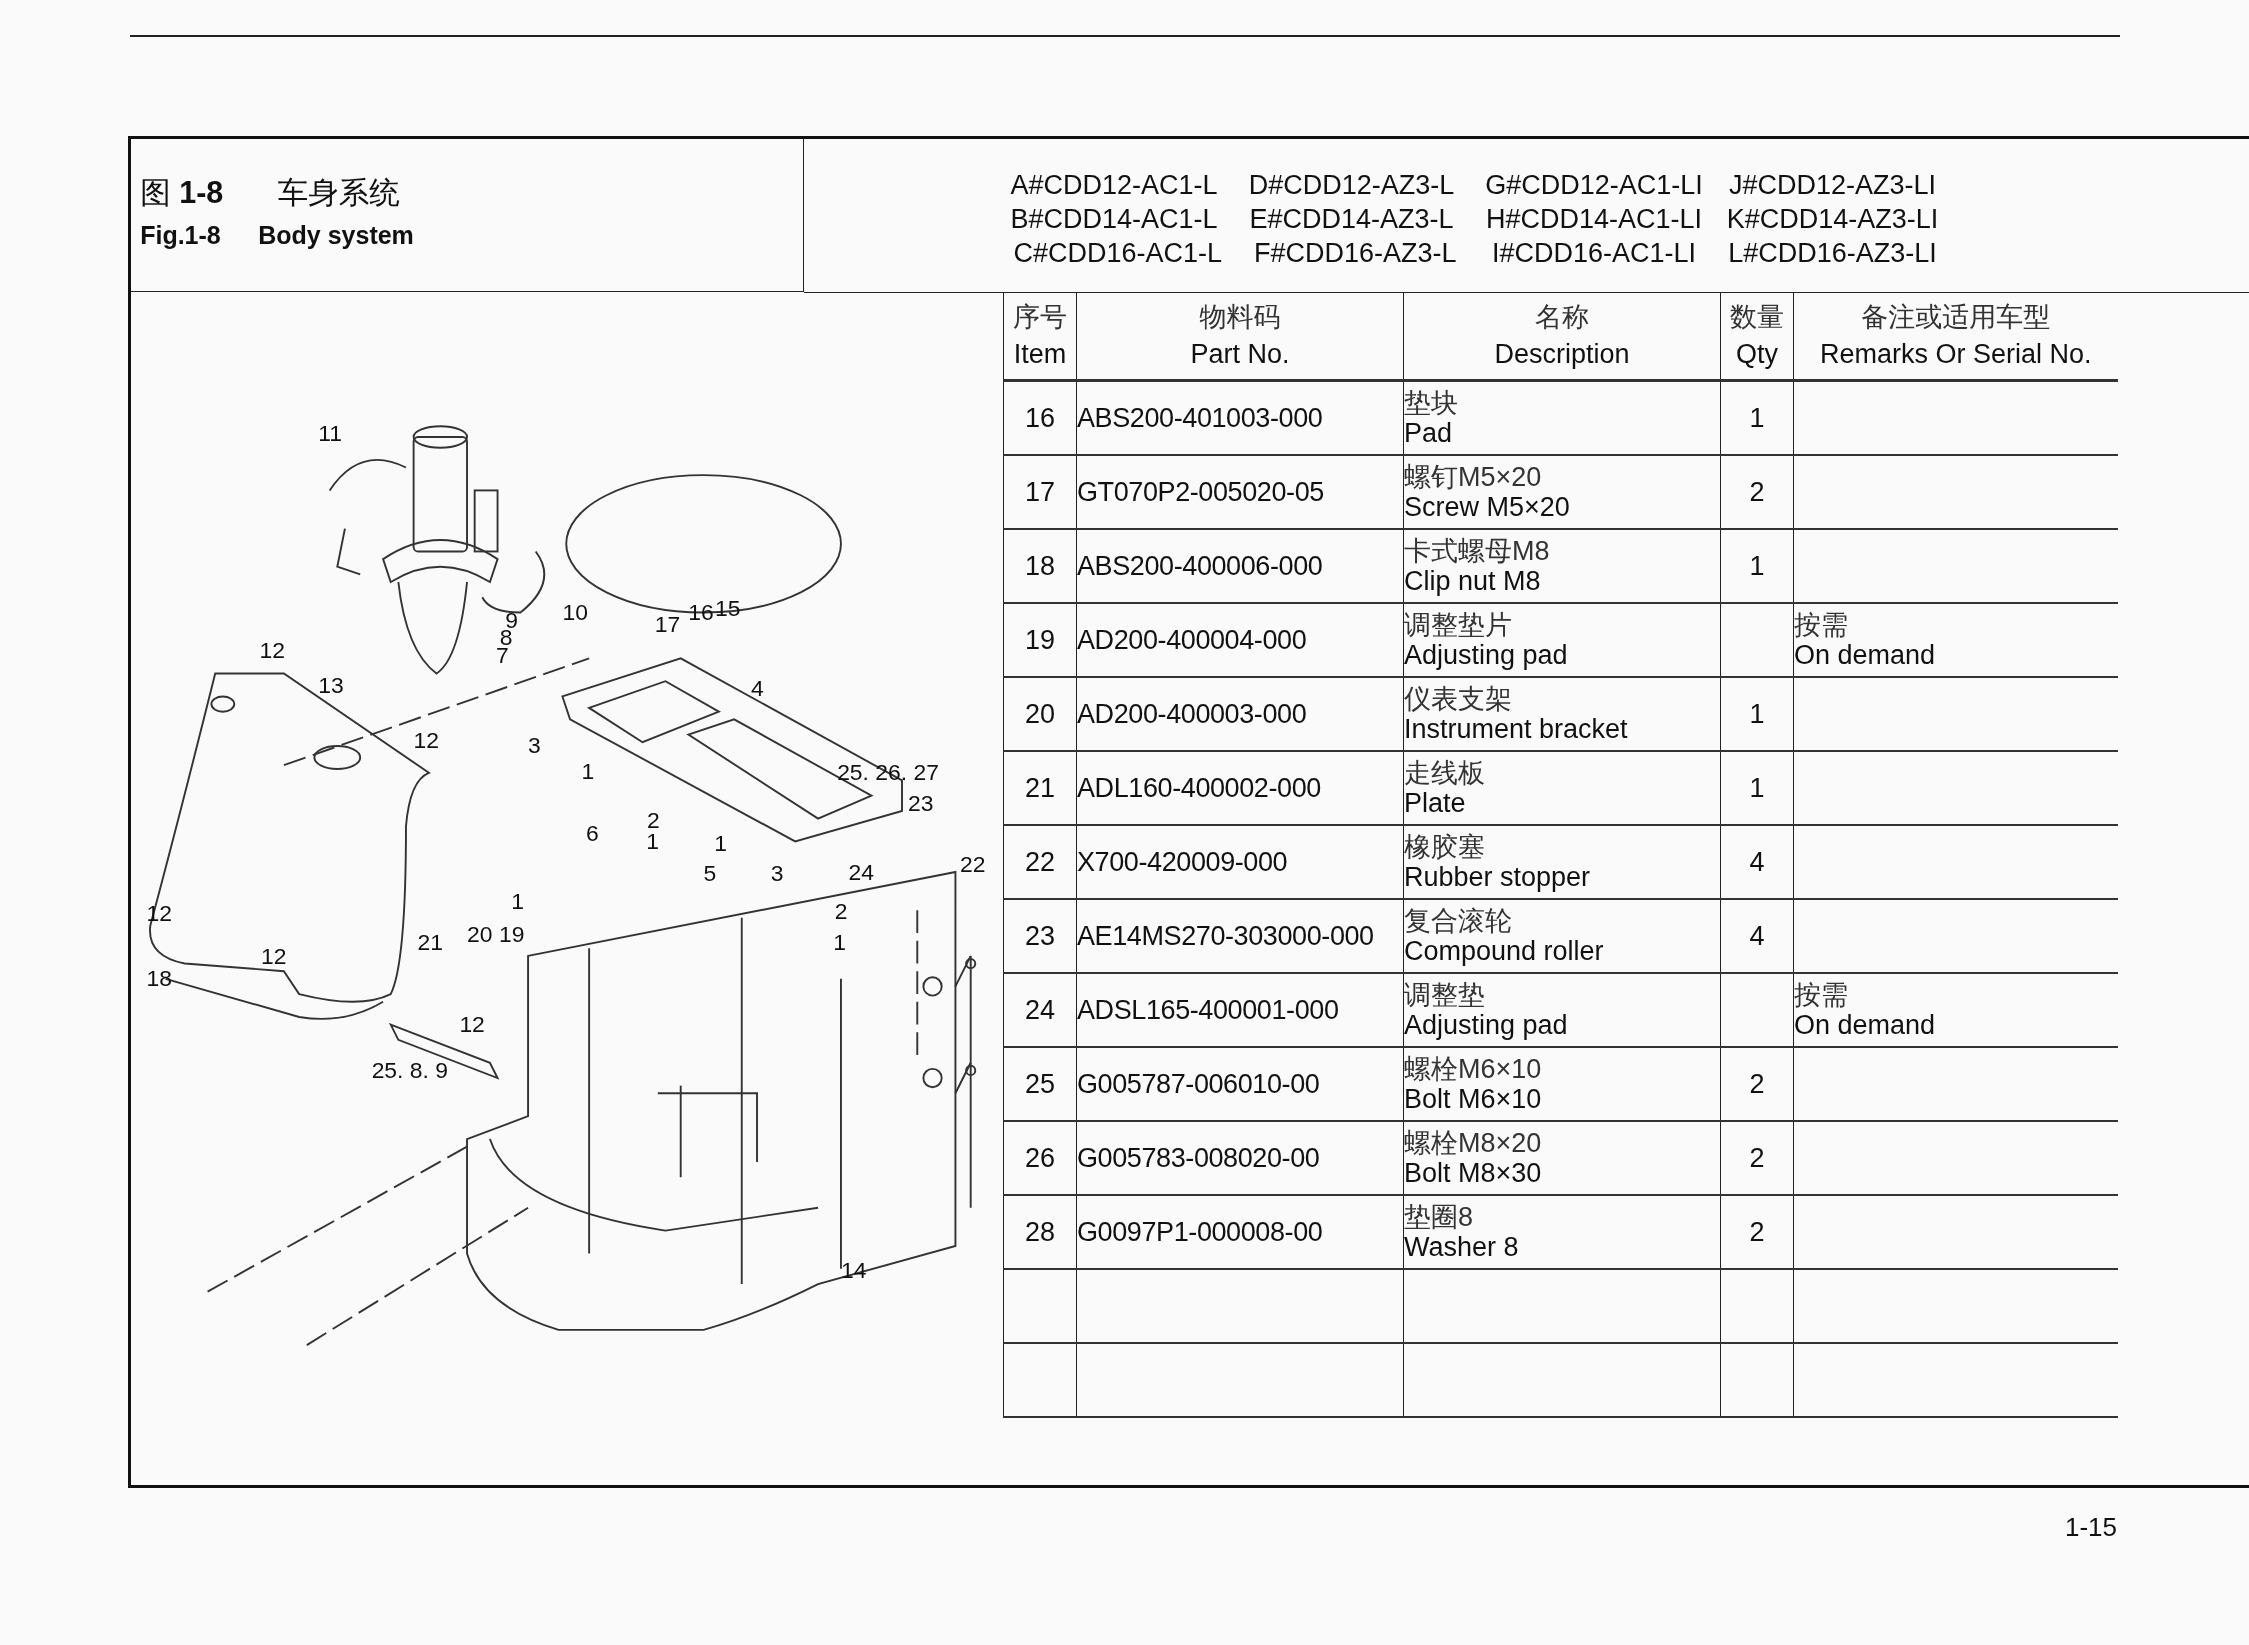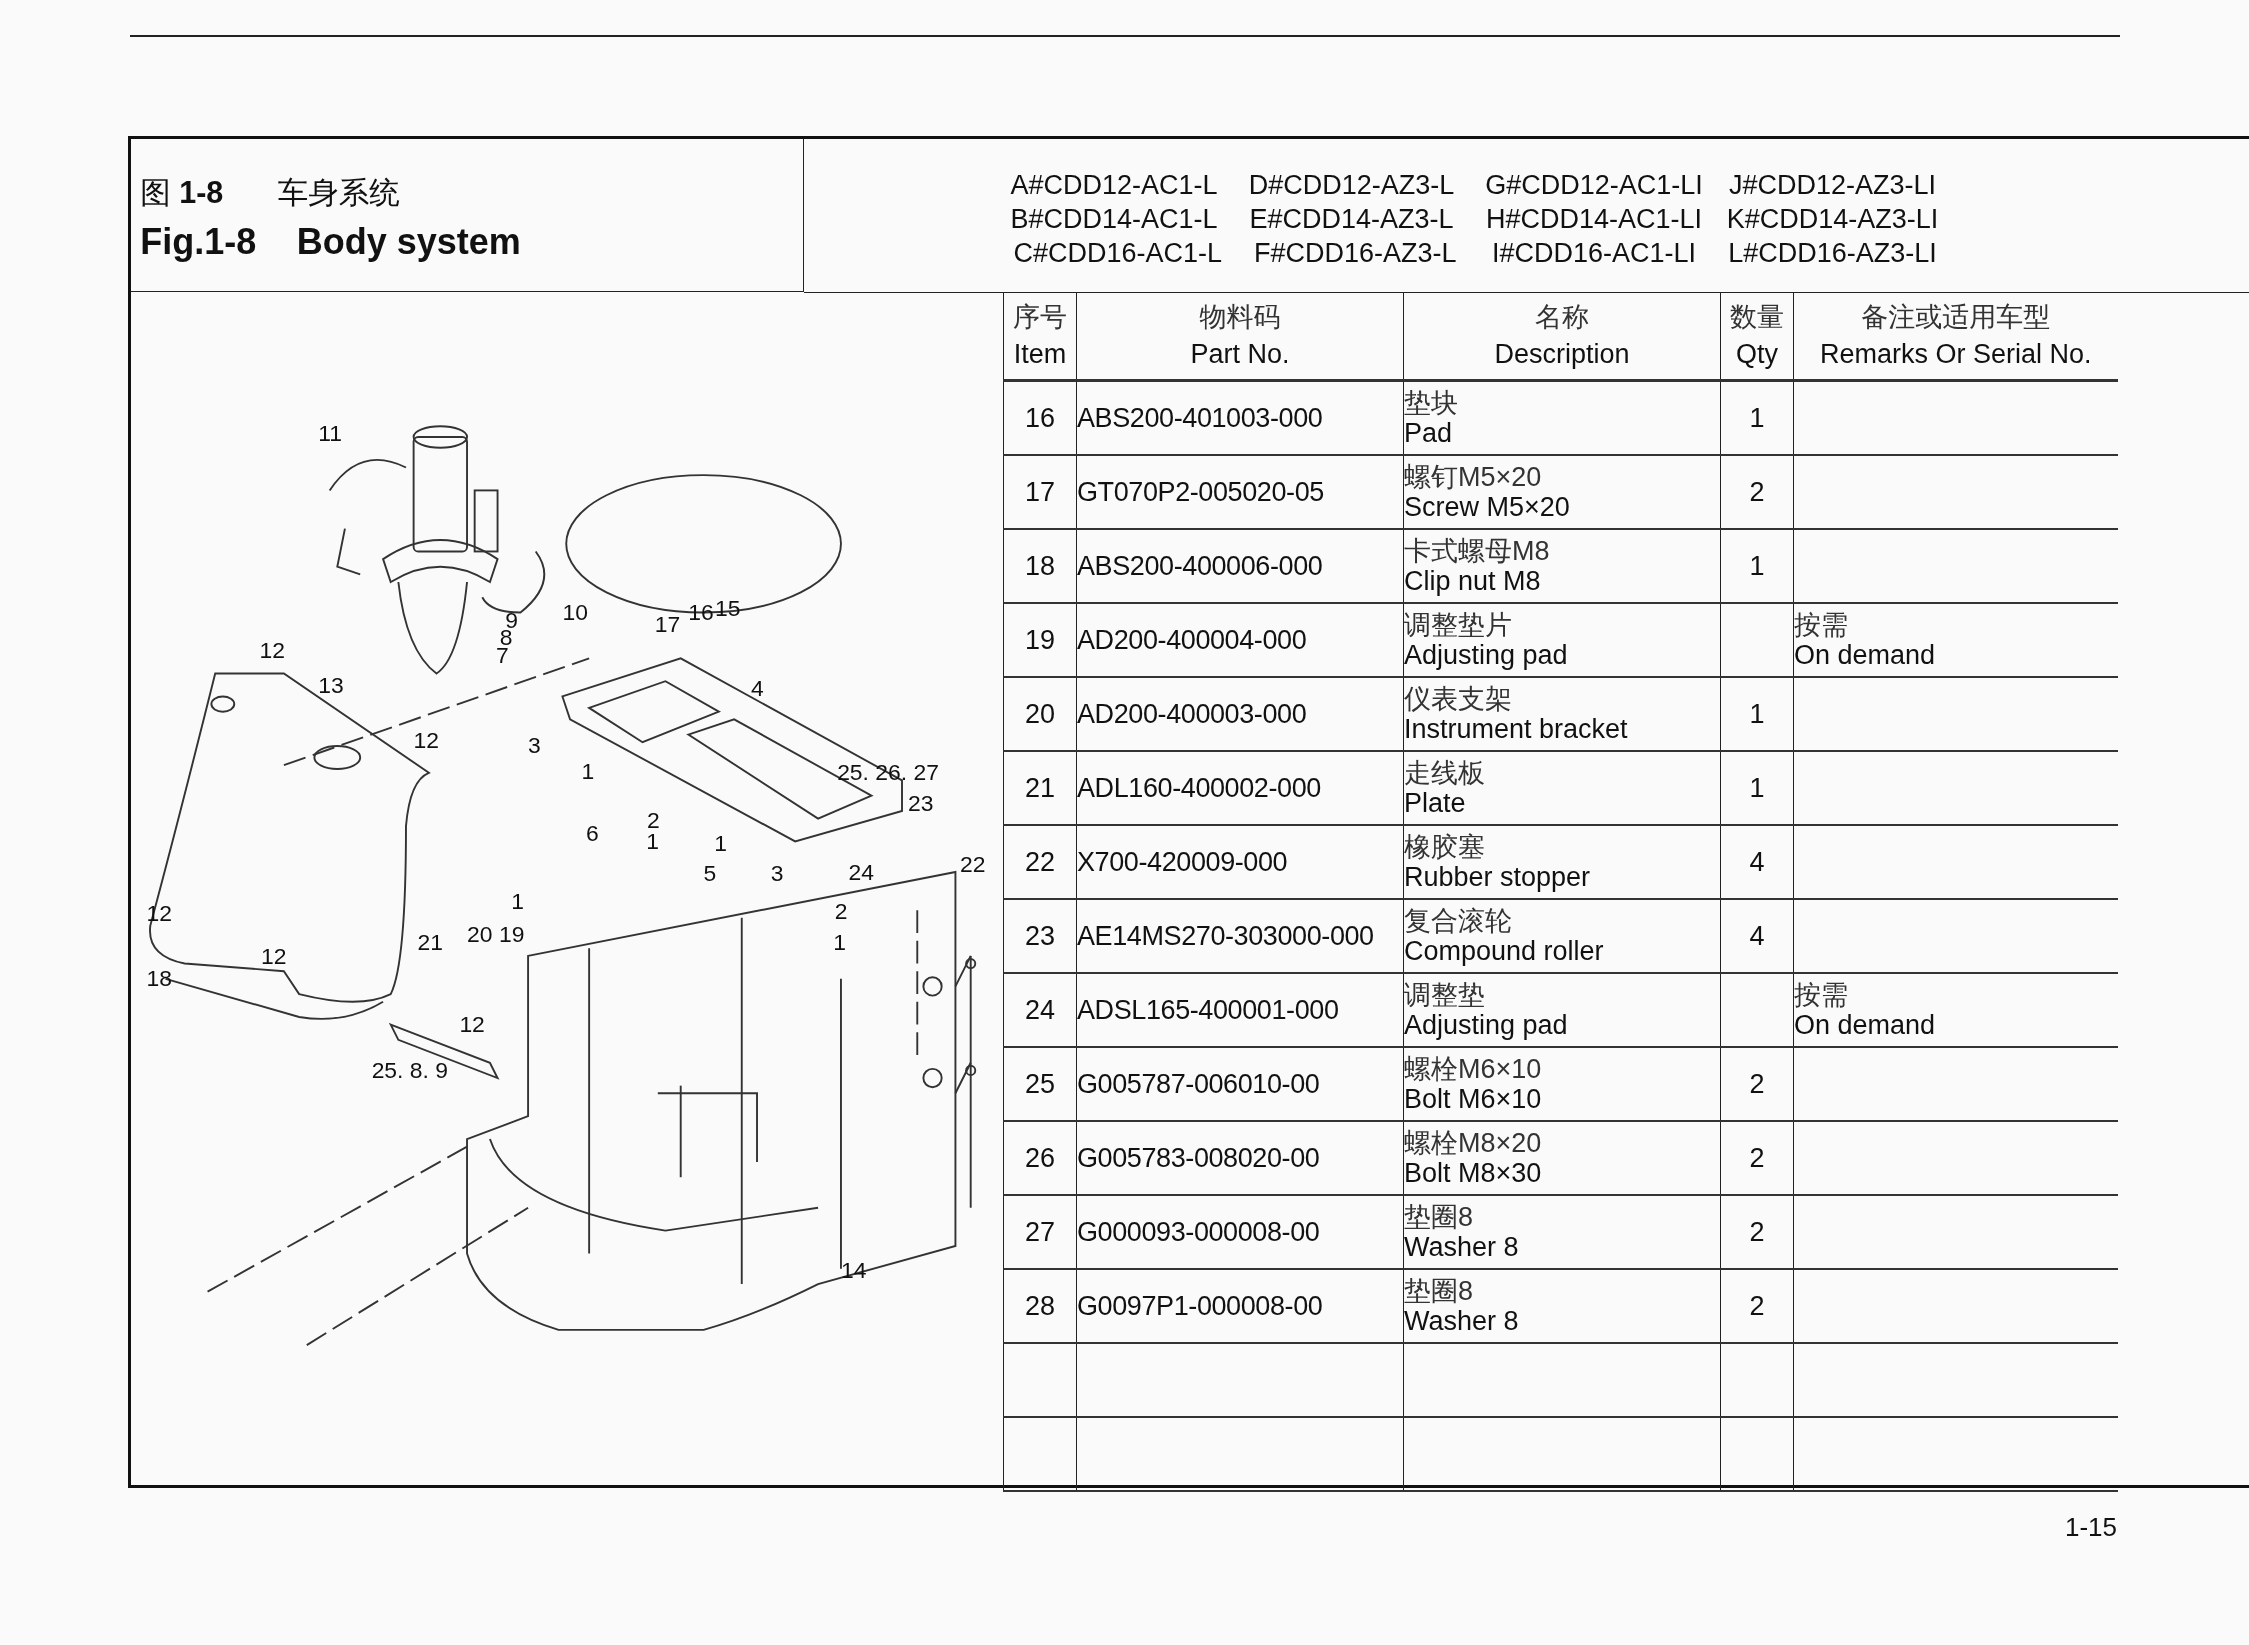--- a/index.html
+++ b/index.html
@@ -4,21 +4,21 @@
 <style>
   html, body { margin:0; padding:0; }
   body { width:2250px; height:1645px; background:#fafafa; position:relative; overflow:hidden;
          font-family:"Liberation Sans", "DejaVu Sans", sans-serif; color:#111; }
   .top-rule { position:absolute; left:130px; top:35px; width:1990px; height:2.3px; background:#222; }
   .frame { position:absolute; left:128px; top:136px; width:2196px; height:1352px; border:3.8px solid #111; box-sizing:border-box; }
   .hdr-left { position:absolute; left:0; top:0; width:673px; height:153px; border-right:1.5px solid #222; border-bottom:1.5px solid #222; box-sizing:border-box; }
   .hdr-cn { position:absolute; left:9.2px; top:34px; font-size:30.5px; }
   .hdr-cn b { font-weight:bold; }
   .hdr-cn .cn-title { margin-left:46px; }
-  .hdr-en { position:absolute; left:9.2px; top:82px; font-size:36px; font-weight:bold; }
+  .hdr-en { position:absolute; left:9.2px; top:82px; font-size:25px; font-weight:bold; }
   .hdr-en .en-title { margin-left:30.5px; }
   .hdr-right { position:absolute; left:673px; top:0; right:0; height:153px; border-bottom:1.5px solid #222; }
   .models { position:absolute; left:191px; top:30.5px; display:grid; grid-template-columns:238px 237px 248px 229px; row-gap:3.1px; font-size:27px; }
   .models span { white-space:nowrap;text-align:center; }
   .diagram { position:absolute; left:0; top:153px; width:872px; height:1192px; }
   .diagram svg { width:100%; height:100%; }
   .diagram text { font-family:"Liberation Sans", sans-serif; font-size:30px; fill:#111; }
   table.parts { position:absolute; left:872px; top:153px; width:1114px; border-collapse:collapse; table-layout:fixed; }
   table.parts th, table.parts td { border-left:1.5px solid #222; border-bottom:2.3px solid #333; padding:0; font-weight:normal; font-size:27px; }
   table.parts tr td:first-child, table.parts tr th:first-child { border-left:1.5px solid #222; }
@@ -242,27 +242,20 @@
           <td class="c-rem"><span class="cn"></span><br><span></span></td>
         </tr>
         <tr>
           <td class="c-item">26</td>
           <td class="c-part">G005783-008020-00</td>
           <td class="c-desc"><span class="cn">螺栓M8×20</span><br><span>Bolt M8×30</span></td>
           <td class="c-qty">2</td>
           <td class="c-rem"><span class="cn"></span><br><span></span></td>
         </tr>
         <tr>
-          <td class="c-item">27</td>
-          <td class="c-part">G000093-000008-00</td>
-          <td class="c-desc"><span class="cn">垫圈8</span><br><span>Washer 8</span></td>
-          <td class="c-qty">2</td>
-          <td class="c-rem"><span class="cn"></span><br><span></span></td>
-        </tr>
-        <tr>
           <td class="c-item">28</td>
           <td class="c-part">G0097P1-000008-00</td>
           <td class="c-desc"><span class="cn">垫圈8</span><br><span>Washer 8</span></td>
           <td class="c-qty">2</td>
           <td class="c-rem"><span class="cn"></span><br><span></span></td>
         </tr>
         <tr>
           <td class="c-item"></td>
           <td class="c-part"></td>
           <td class="c-desc"><span class="cn"></span><br><span></span></td>

